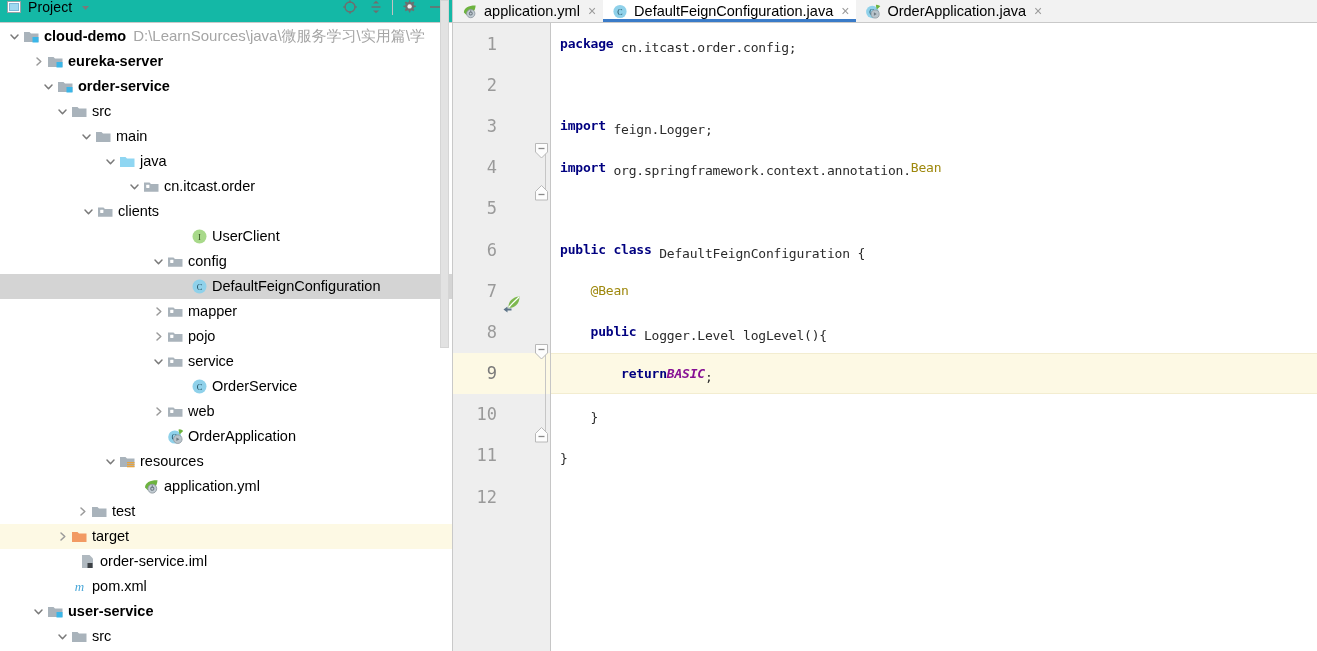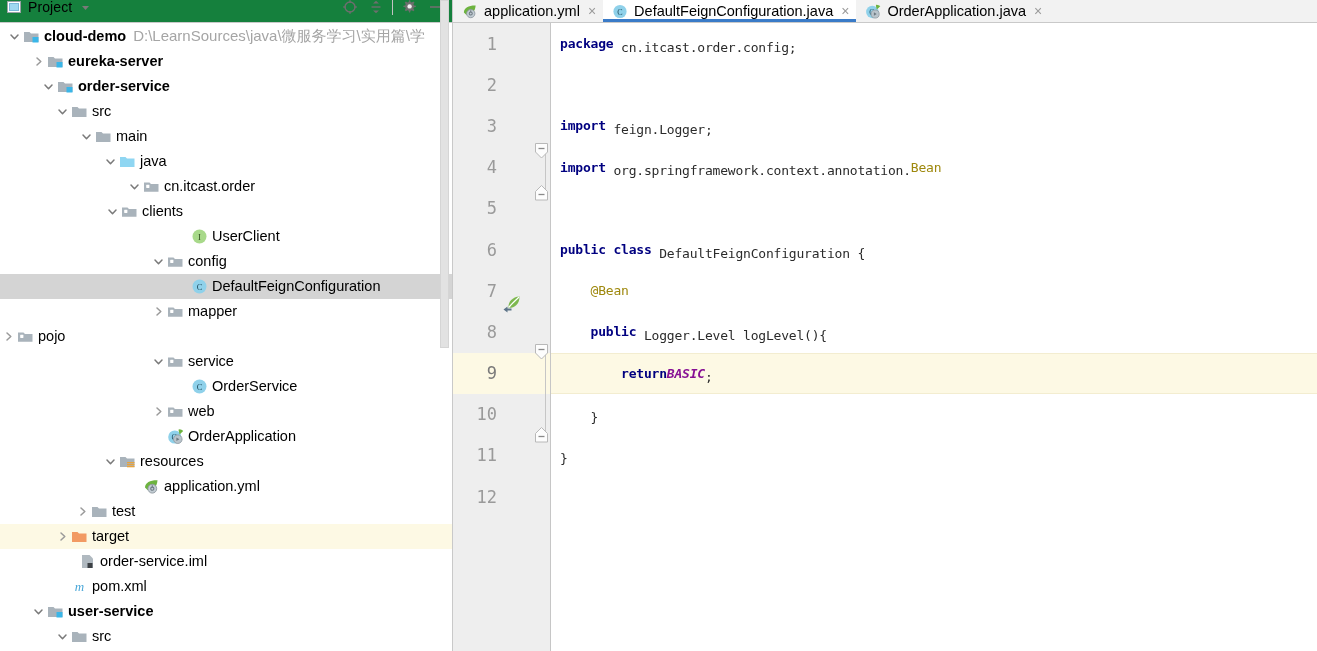--- a/index.html
+++ b/index.html
@@ -32,21 +32,21 @@
     background: #ffffff;
     display: flex;
     flex-direction: column;
     flex: 0 0 453px;
     border-right: 1px solid #c9c9c9;
     box-sizing: border-box;
   }
   .project-header {
     height: 23px;
     flex: 0 0 23px;
-    background: #15803d;
+    background: #14b8a6;
     border-bottom: 1px solid #c9c9c9;
     display: flex;
     align-items: center;
     padding: 0 4px 8px 6px;
     box-sizing: border-box;
   }
   .ph-left {
     display: flex;
     align-items: center;
     gap: 6px;
@@ -447,21 +447,21 @@
             </svg>
           </span>
           <span class="ico">
             <svg width="17" height="17" viewBox="0 0 17 17">
               <path d="M1 4.5 H6.5 L8 6 H15.5 V13.8 H1 Z" fill="#a9b3bb"></path>
               <rect x="3.2" y="6.7" width="3.2" height="3.2" rx="0.4" fill="#ffffff"></rect>
             </svg>
           </span>
           <span class="label">cn.itcast.order</span>
         </div>
-        <div class="row" style="padding-left: 104px;">
+        <div class="row" style="padding-left: 80px;">
           <span class="arrow">
             <svg width="11" height="11" viewBox="0 0 11 11">
               <path d="M2 4 L5.5 7.8 L9 4" fill="none" stroke="#7a7a7a" stroke-width="1.5" stroke-linecap="round" stroke-linejoin="round"></path>
             </svg>
           </span>
           <span class="ico">
             <svg width="17" height="17" viewBox="0 0 17 17">
               <path d="M1 4.5 H6.5 L8 6 H15.5 V13.8 H1 Z" fill="#a9b3bb"></path>
               <rect x="3.2" y="6.7" width="3.2" height="3.2" rx="0.4" fill="#ffffff"></rect>
             </svg>
@@ -509,21 +509,21 @@
             </svg>
           </span>
           <span class="ico">
             <svg width="17" height="17" viewBox="0 0 17 17">
               <path d="M1 4.5 H6.5 L8 6 H15.5 V13.8 H1 Z" fill="#a9b3bb"></path>
               <rect x="3.2" y="6.7" width="3.2" height="3.2" rx="0.4" fill="#ffffff"></rect>
             </svg>
           </span>
           <span class="label">mapper</span>
         </div>
-        <div class="row" style="">
+        <div class="row" style="padding-left: 150px;">
           <span class="arrow">
             <svg width="11" height="11" viewBox="0 0 11 11">
               <path d="M4 2 L7.8 5.5 L4 9" fill="none" stroke="#9a9a9a" stroke-width="1.5" stroke-linecap="round" stroke-linejoin="round"></path>
             </svg>
           </span>
           <span class="ico">
             <svg width="17" height="17" viewBox="0 0 17 17">
               <path d="M1 4.5 H6.5 L8 6 H15.5 V13.8 H1 Z" fill="#a9b3bb"></path>
               <rect x="3.2" y="6.7" width="3.2" height="3.2" rx="0.4" fill="#ffffff"></rect>
             </svg>

